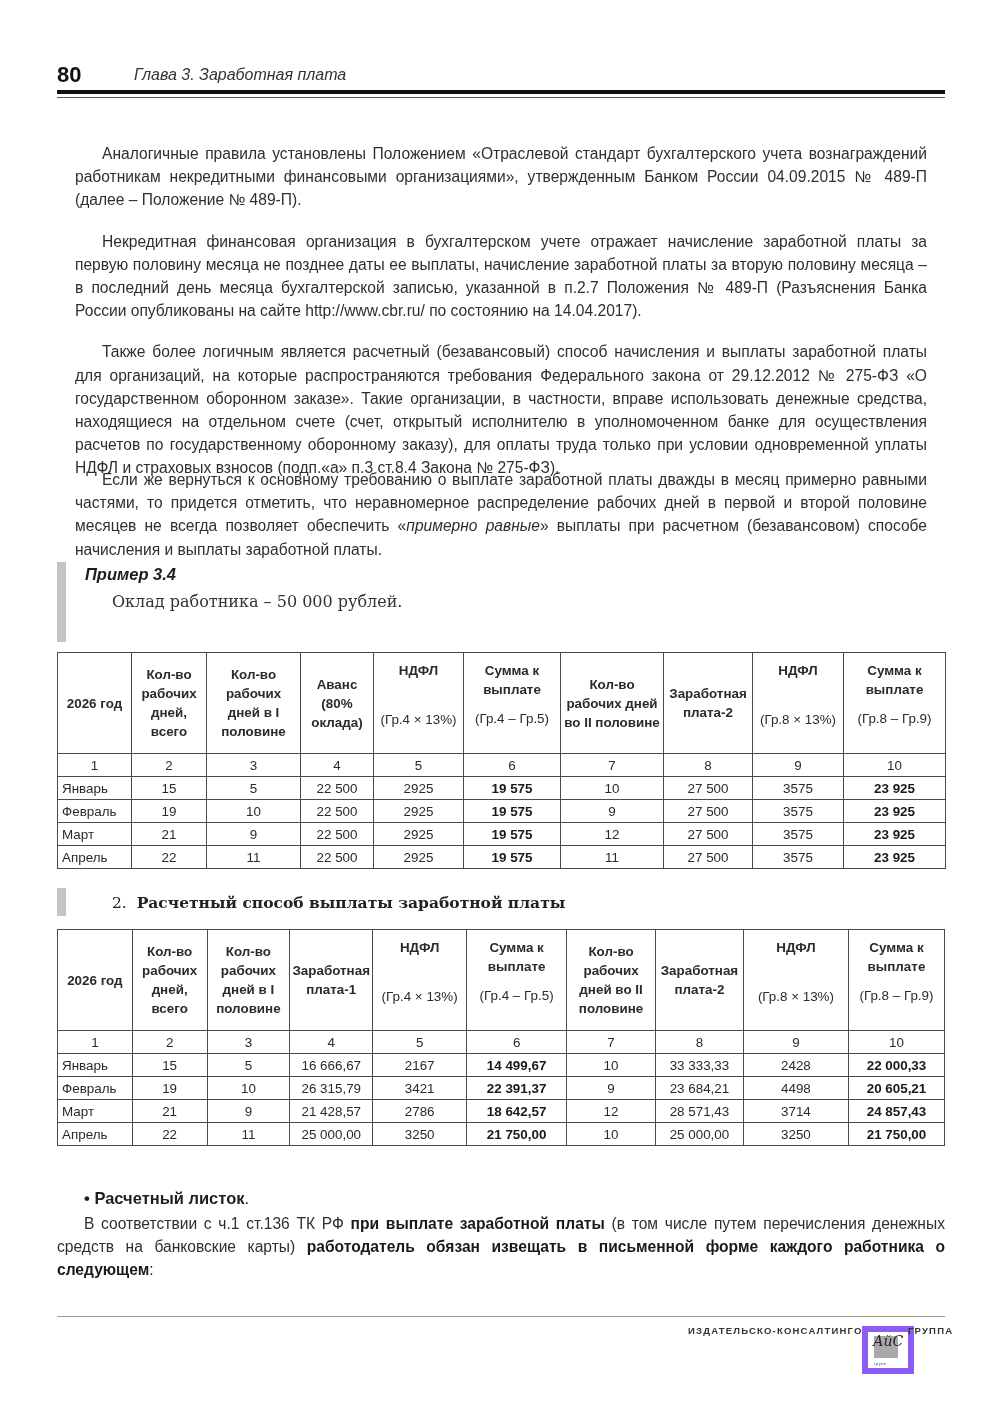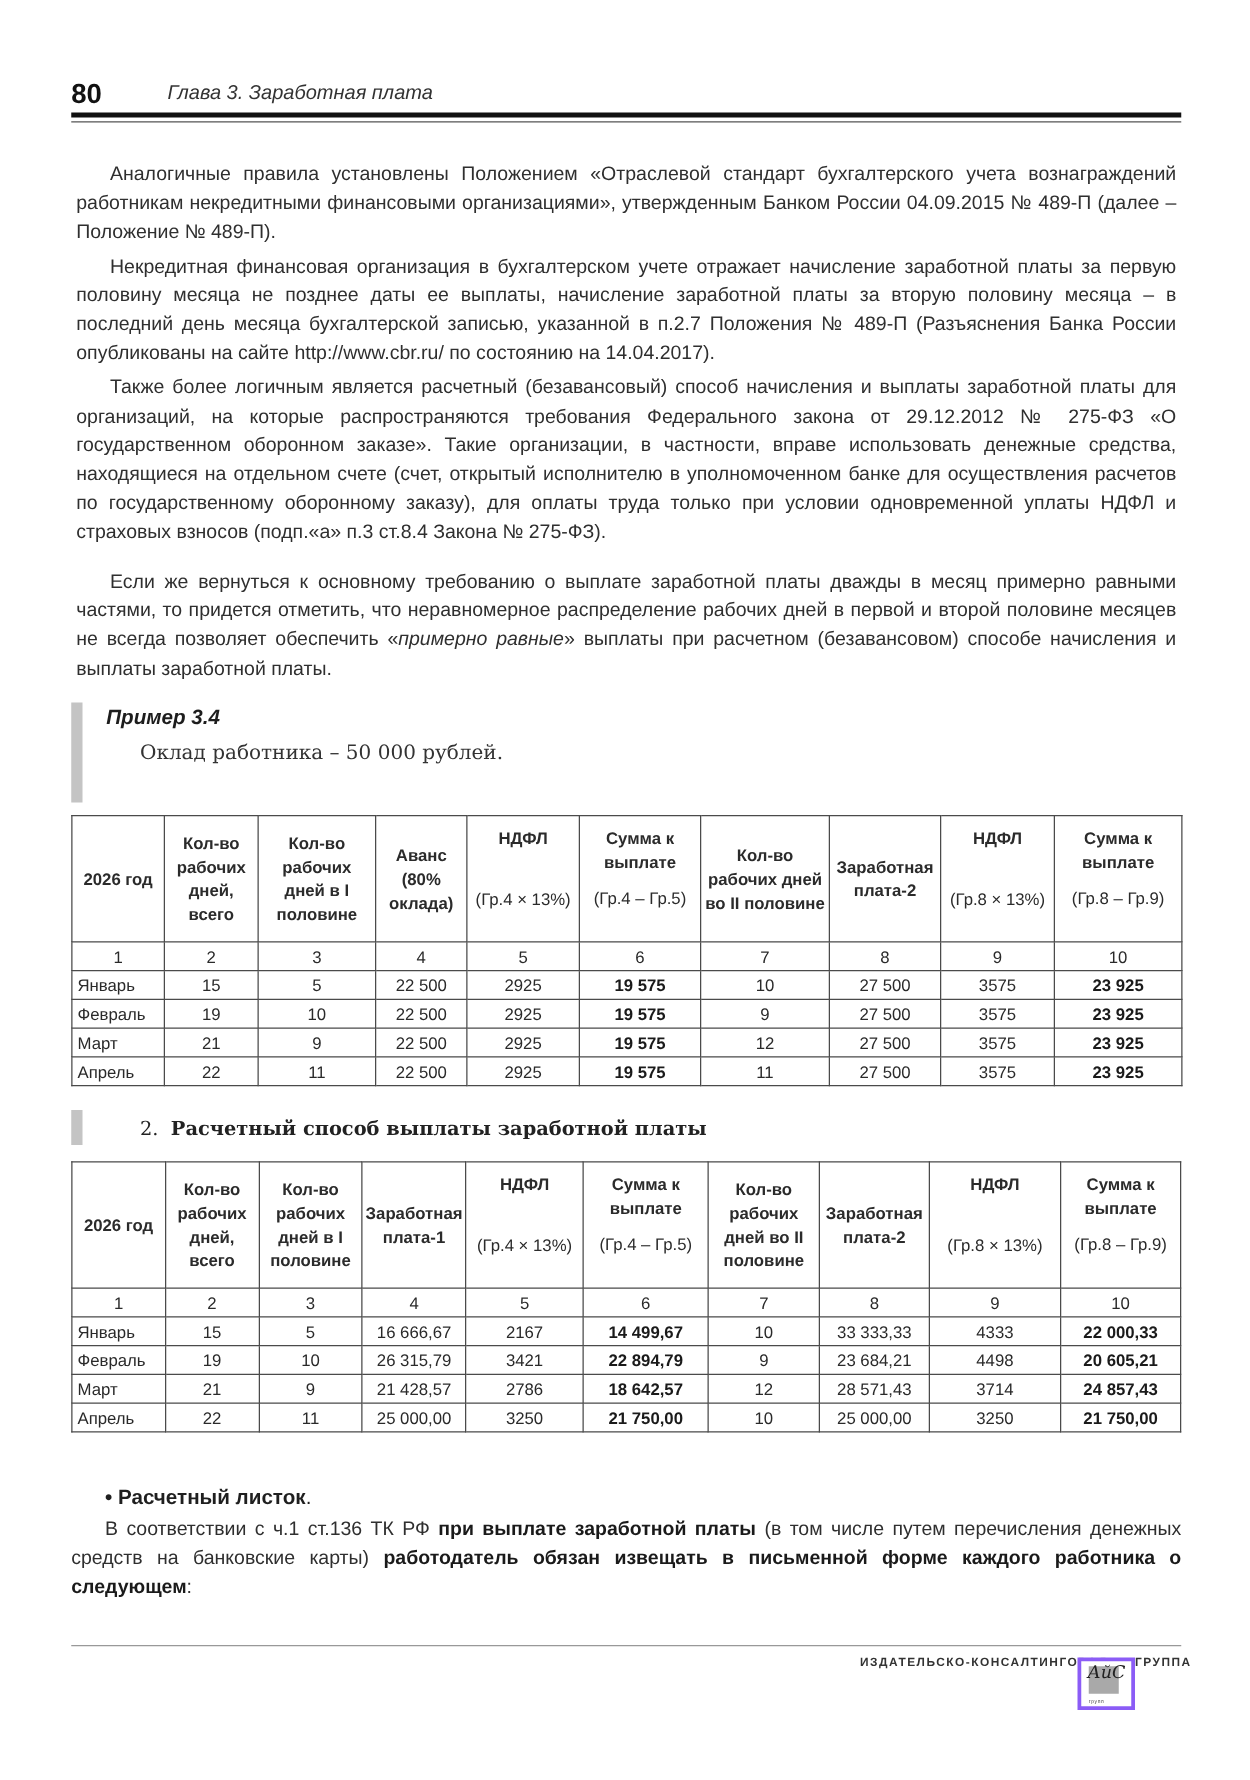--- a/index.html
+++ b/index.html
@@ -8,21 +8,21 @@
       font-family: "Liberation Sans", "DejaVu Sans", sans-serif;
       color: #2a2a2a;
     }
     .header { position: absolute; left: 57px; top: 60px; width: 888px; height: 40px; }
     .page-num { position: absolute; left: 0; top: 2px; font-size: 22px; font-weight: bold; color: #111; }
     .chapter { position: absolute; left: 77px; top: 6px; font-size: 16px; font-style: italic; color: #333; }
     .rule-thick { position: absolute; left: 0; top: 30px; width: 888px; height: 4px; background: #111; }
     .rule-thin { position: absolute; left: 0; top: 37px; width: 888px; height: 1px; background: #555; }
 
     .body-text { position: absolute; left: 57px; width: 888px; font-size: 15.6px; line-height: 23.2px; text-align: justify; color: #2f2f2f; }
-    .body-text p { margin: 4px; text-indent: 27px; }
+    .body-text p { margin: 18px; text-indent: 27px; }
     .p1 { top: 124px; }
     .p4 { top: 450px; }
 
     .example { position: absolute; left: 57px; top: 562px; width: 888px; height: 82px; }
     .ex-bar { position: absolute; left: 0; top: 0; width: 9px; height: 80px; background: #c4c4c4; }
     .ex-title { position: absolute; left: 28px; top: 3px; font-size: 16.5px; font-weight: bold; font-style: italic; color: #1d1d1d; }
     .ex-salary { position: absolute; left: 55px; top: 30px; font-size: 16px; font-family: "DejaVu Serif", "Liberation Serif", serif; color: #333; }
     .ex-sub { position: absolute; left: 55px; top: 56px; font-size: 15.5px; font-family: "DejaVu Serif", "Liberation Serif", serif; color: #222; }
     .ex-sub b { font-weight: bold; }
     .sub2 { position: absolute; left: 57px; top: 888px; width: 888px; height: 30px; }
@@ -43,21 +43,21 @@
     #table2 thead tr.hdr { height: 101px; }
 
     .bullet-title { position: absolute; left: 84px; top: 1189px; font-size: 16.5px; font-weight: bold; color: #1f1f1f; }
     .p-final { position: absolute; left: 57px; top: 1212px; width: 888px; font-size: 15.6px; line-height: 23.2px; text-align: justify; color: #2f2f2f; }
     .p-final p { margin: 0; text-indent: 27px; }
     .p-final b { color: #1a1a1a; }
 
     .footer-rule { position: absolute; left: 57px; top: 1316px; width: 888px; height: 1px; background: #999; }
     .footer-pub { position: absolute; left: 688px; top: 1325px; font-size: 9.5px; font-weight: bold; letter-spacing: 1.2px; color: #333; }
     .footer-group { position: absolute; left: 908px; top: 1325px; font-size: 9.5px; font-weight: bold; letter-spacing: 1.2px; color: #333; }
-    .logo { position: absolute; left: 862px; top: 1326px; width: 40px; height: 36px; border: 3px solid #8b5cf6; background: #fff; }
+    .logo { position: absolute; left: 862px; top: 1326px; width: 40px; height: 36px; border: 6px solid #8b5cf6; background: #fff; }
     .logo .sq { position: absolute; left: 6px; top: 4px; width: 24px; height: 22px; background: #a9a9a9; }
     .logo .mark { position: absolute; left: 5px; top: 2px; font-size: 14px; font-style: italic; font-family: "DejaVu Serif", serif; color: #222; line-height: 14px; }
     .logo .cap { position: absolute; left: 6px; bottom: 2px; font-size: 4px; color: #444; letter-spacing: 0.5px; }
   </style>
 </head>
 <body>
 
 <div class="header">
   <span class="page-num">80</span>
   <span class="chapter">Глава 3. Заработная плата</span>
@@ -222,30 +222,30 @@
     </tr>
     <tr>
       <td class="left">Январь</td>
         <td>15</td>
         <td>5</td>
         <td>16 666,67</td>
         <td>2167</td>
       <td class="bold">14 499,67</td>
         <td>10</td>
         <td>33 333,33</td>
-        <td>4333</td>
+        <td>2428</td>
         <td class="bold">22 000,33</td>
     </tr>
     <tr>
       <td class="left">Февраль</td>
         <td>19</td>
         <td>10</td>
         <td>26 315,79</td>
         <td>3421</td>
-      <td class="bold">22 894,79</td>
+      <td class="bold">22 391,37</td>
         <td>9</td>
         <td>23 684,21</td>
         <td>4498</td>
         <td class="bold">20 605,21</td>
     </tr>
     <tr>
       <td class="left">Март</td>
         <td>21</td>
         <td>9</td>
         <td>21 428,57</td>

